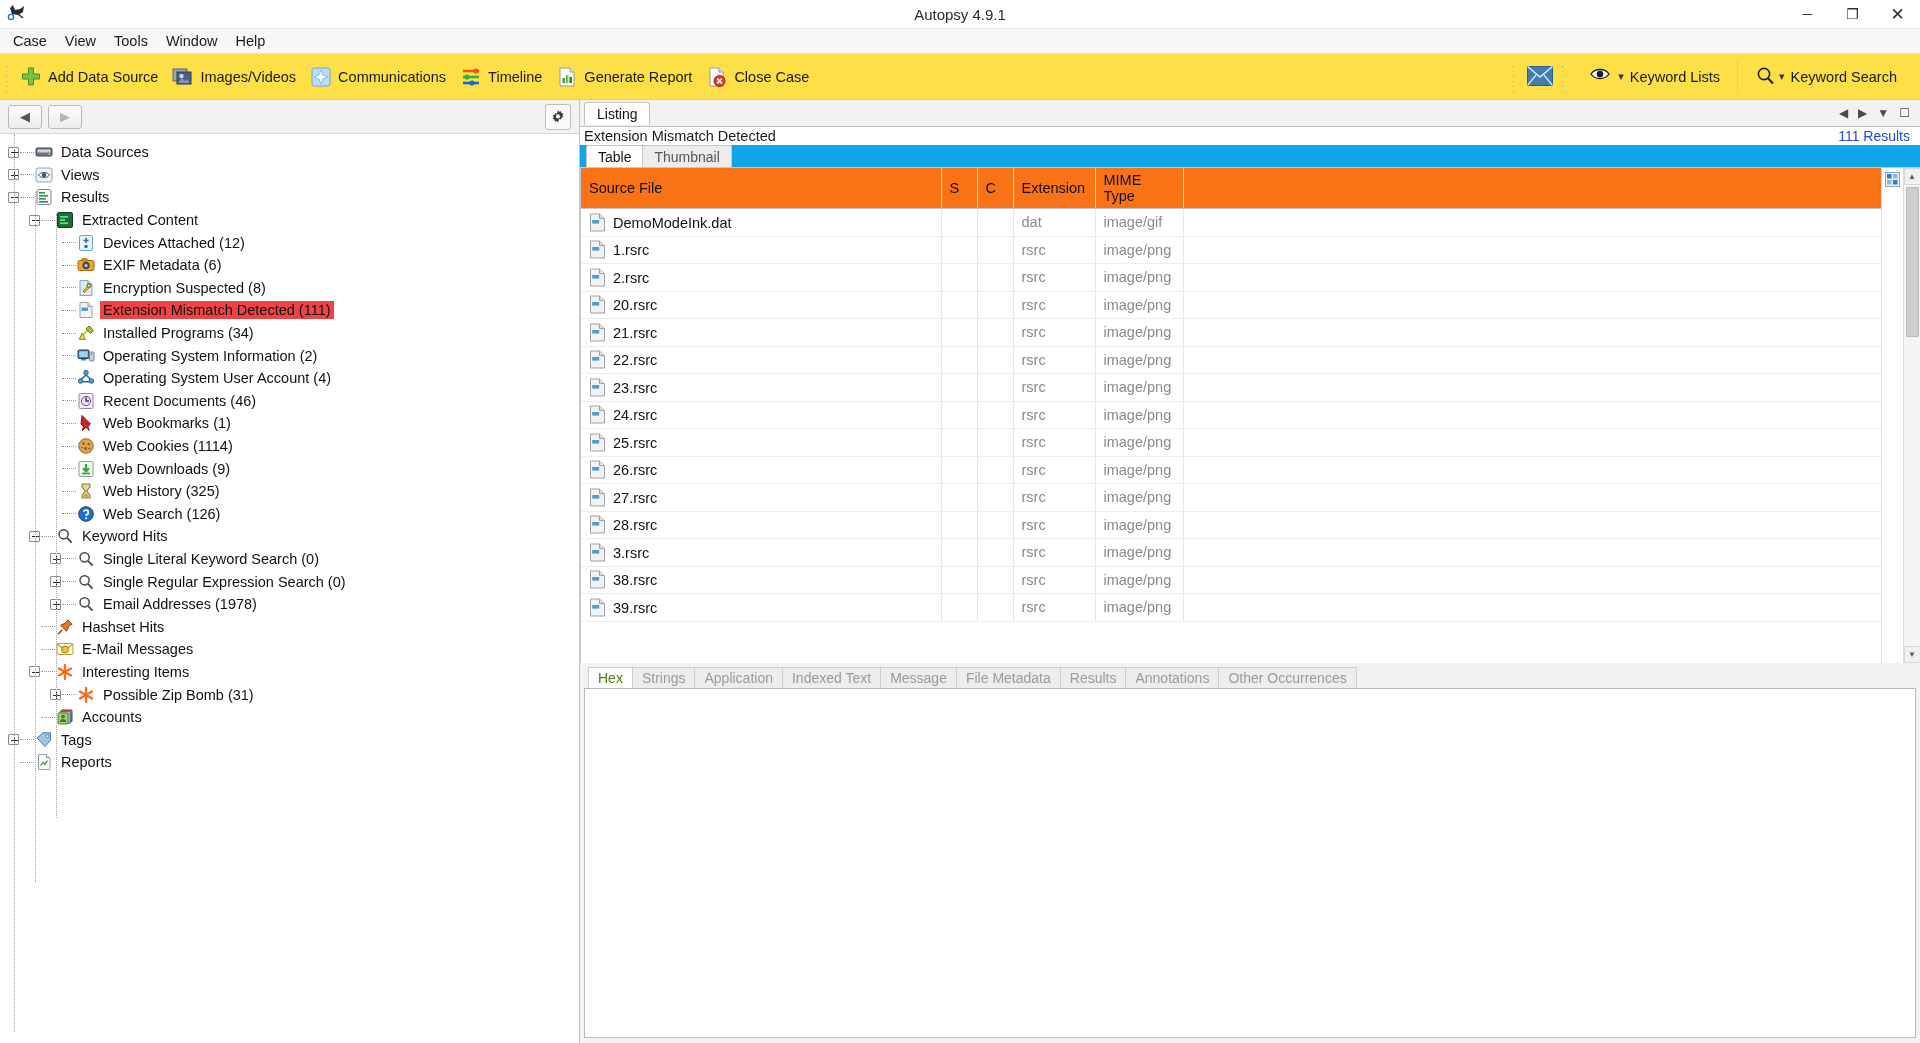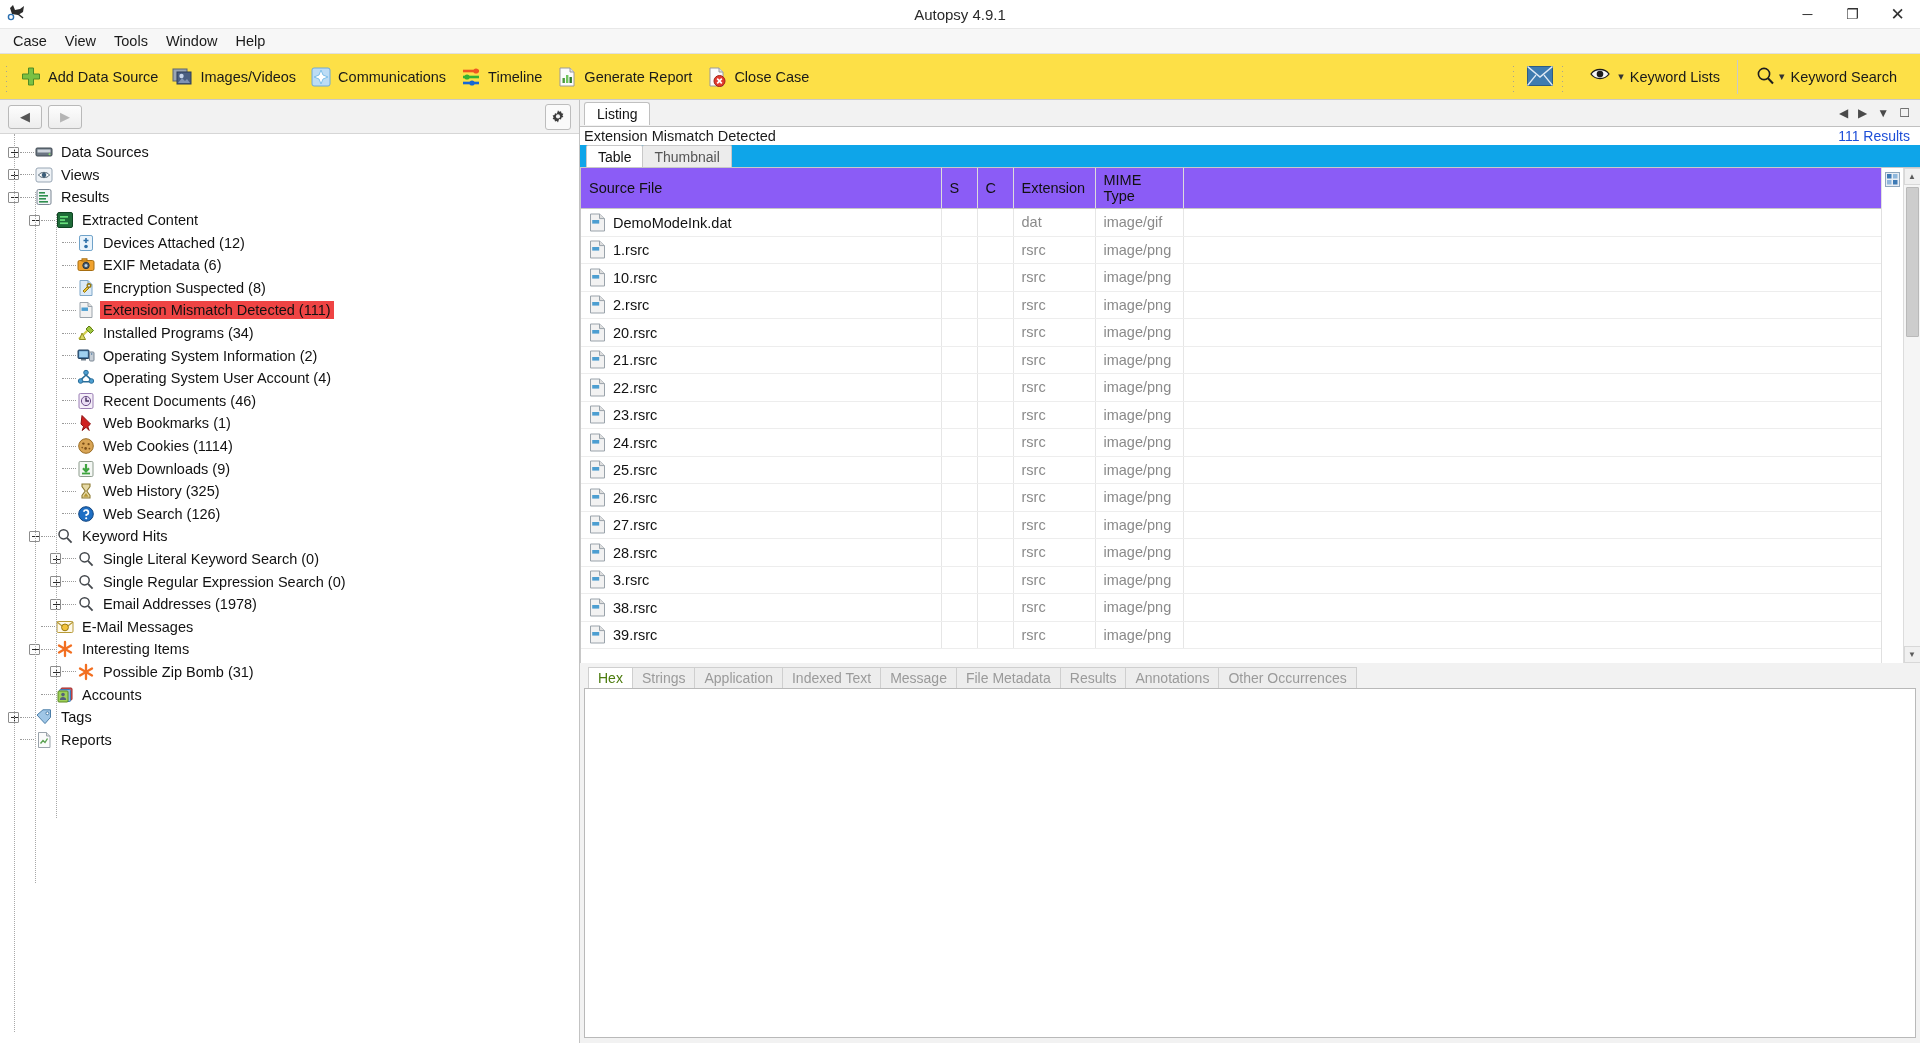--- a/index.html
+++ b/index.html
@@ -94,21 +94,21 @@
   .itab { height:22px; padding:0 11px; display:flex; align-items:center; font-size:14px;
           border:1px solid #c8c8c8; border-bottom:none; background:#ececec; color:#555;
           border-radius:2px 2px 0 0; margin-right:-1px; }
   .itab.active { background:#fff; color:#111; }
 
   .table-wrap { flex:0 0 auto; height:496px; display:flex; background:#fff;
                 border-top:1px solid #c8c8c8; border-left:1px solid #c8c8c8; position:relative;}
   .tbl-scroll { flex:1; overflow:hidden; position:relative; }
   table.grid { border-collapse:collapse; width:100%; font-size:14.5px; table-layout:fixed; }
   table.grid th {
-    font-weight:normal; text-align:left; padding:4px 8px; background:#8b5cf6;
+    font-weight:normal; text-align:left; padding:4px 8px; background:#f97316;
     border-right:1px solid #dcdcdc; border-bottom:1px solid #c6c6c6; color:#111; font-size:14.5px;
   }
   table.grid td {
     padding:3px 8px; border-right:1px solid #e6e6e6; border-bottom:1px solid #ededed;
     color:#8a8a8a; height:27.5px; white-space:nowrap; overflow:hidden;
   }
   table.grid td.fname { color:#111; }
   .fileico { display:inline-block; width:17px; height:19px; margin-right:7px; vertical-align:-4px; position:relative;}
   .col-src { width:360px; }
   .col-s { width:36px; }
@@ -561,20 +561,32 @@
             <span style="width: 50px; flex: 0 0 auto;"></span>
             <span class="tgl plus"></span>
             <span class="dots"></span>
             <span class="ic">
               <svg width="18" height="18" viewBox="0 0 18 18">
                 <circle cx="7.6" cy="7.3" r="4.6" fill="none" stroke="#44484d" stroke-width="1.5"></circle>
                 <line x1="11" y1="10.8" x2="15.6" y2="15.6" stroke="#44484d" stroke-width="1.8"></line>
               </svg>
             </span>
             <span class="lbl">Email Addresses (1978)</span>
+          </div>
+          <div class="row">
+            <span style="width: 29px; flex: 0 0 auto;"></span>
+            <span class="tgl-sp"></span>
+            <span class="dots"></span>
+            <span class="ic">
+              <svg width="18" height="18" viewBox="0 0 18 18">
+                <path d="M11.8 1.8 L16.2 6.2 L13.3 7.5 L10.5 13.2 L4.6 7.3 L10.3 4.6 Z" fill="#e2762b" stroke="#9a450c"></path>
+                <line x1="6.2" y1="11.7" x2="2" y2="16.2" stroke="#9a450c" stroke-width="1.5"></line>
+              </svg>
+            </span>
+            <span class="lbl">Hashset Hits</span>
           </div>
           <div class="row">
             <span style="width: 29px; flex: 0 0 auto;"></span>
             <span class="tgl-sp"></span>
             <span class="dots"></span>
             <span class="ic">
               <svg width="18" height="18" viewBox="0 0 18 18">
                 <rect x="1" y="3.5" width="16" height="11" rx="1.2" fill="#fff9e8" stroke="#b79a36"></rect>
                 <path d="M1 4 L9 10.2 L17 4" fill="none" stroke="#b79a36" stroke-width="1.2"></path>
                 <circle cx="9" cy="9.4" r="3.4" fill="#f2c33e" stroke="#9a7a10"></circle>
@@ -724,32 +736,20 @@
                   <td></td>
                   <td>rsrc</td>
                   <td>image/png</td>
                   <td style="border-right: none;"></td>
                 </tr>
                 <tr>
                   <td class="fname"><span class="fileico"><svg width="17" height="19" viewBox="0 0 17 19">
                         <path d="M1.5 1 h9 l5 4.6 v12.4 h-14 z" fill="#f2f2f2" stroke="#9aa3ab"></path>
                         <path d="M10.5 1 v4.6 h5" fill="#dedede" stroke="#9aa3ab"></path>
                         <rect x="3.2" y="7" width="7" height="3.6" fill="#4c9ed1"></rect>
-                      </svg></span><span>10.rsrc</span></td>
-                  <td></td>
-                  <td></td>
-                  <td>rsrc</td>
-                  <td>image/png</td>
-                  <td style="border-right: none;"></td>
-                </tr>
-                <tr>
-                  <td class="fname"><span class="fileico"><svg width="17" height="19" viewBox="0 0 17 19">
-                        <path d="M1.5 1 h9 l5 4.6 v12.4 h-14 z" fill="#f2f2f2" stroke="#9aa3ab"></path>
-                        <path d="M10.5 1 v4.6 h5" fill="#dedede" stroke="#9aa3ab"></path>
-                        <rect x="3.2" y="7" width="7" height="3.6" fill="#4c9ed1"></rect>
                       </svg></span><span>2.rsrc</span></td>
                   <td></td>
                   <td></td>
                   <td>rsrc</td>
                   <td>image/png</td>
                   <td style="border-right: none;"></td>
                 </tr>
                 <tr>
                   <td class="fname"><span class="fileico"><svg width="17" height="19" viewBox="0 0 17 19">
                         <path d="M1.5 1 h9 l5 4.6 v12.4 h-14 z" fill="#f2f2f2" stroke="#9aa3ab"></path>

